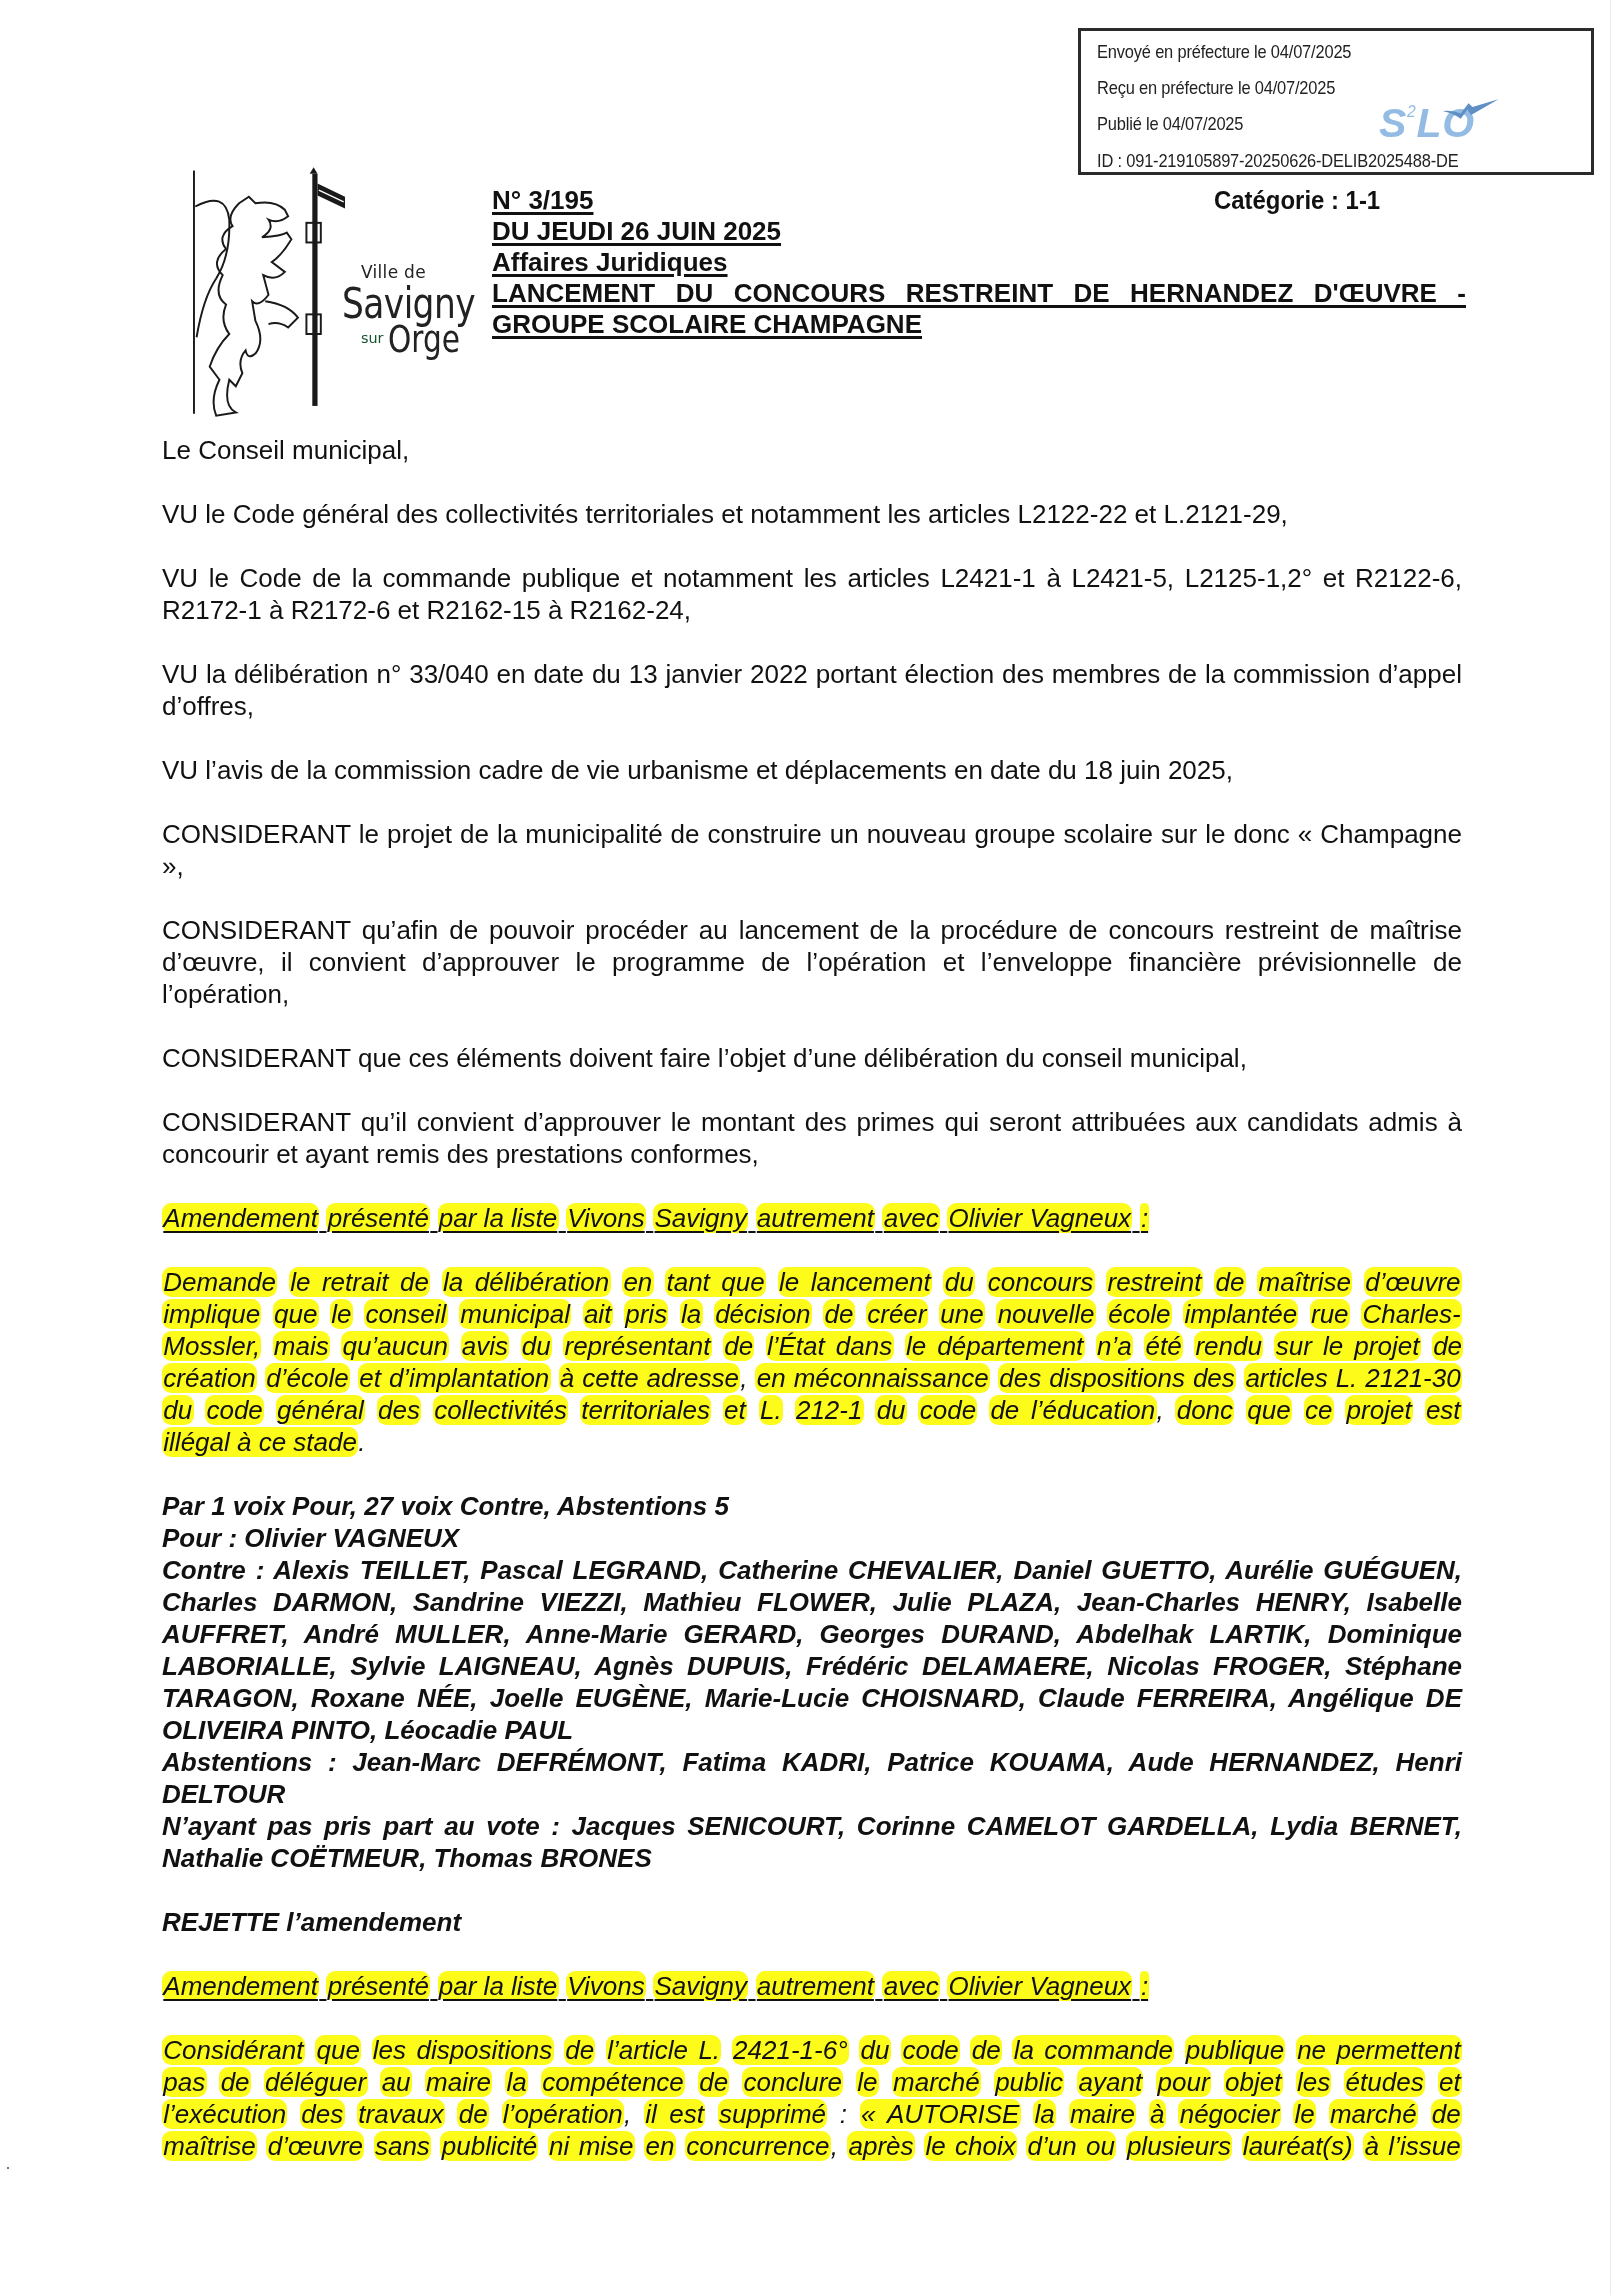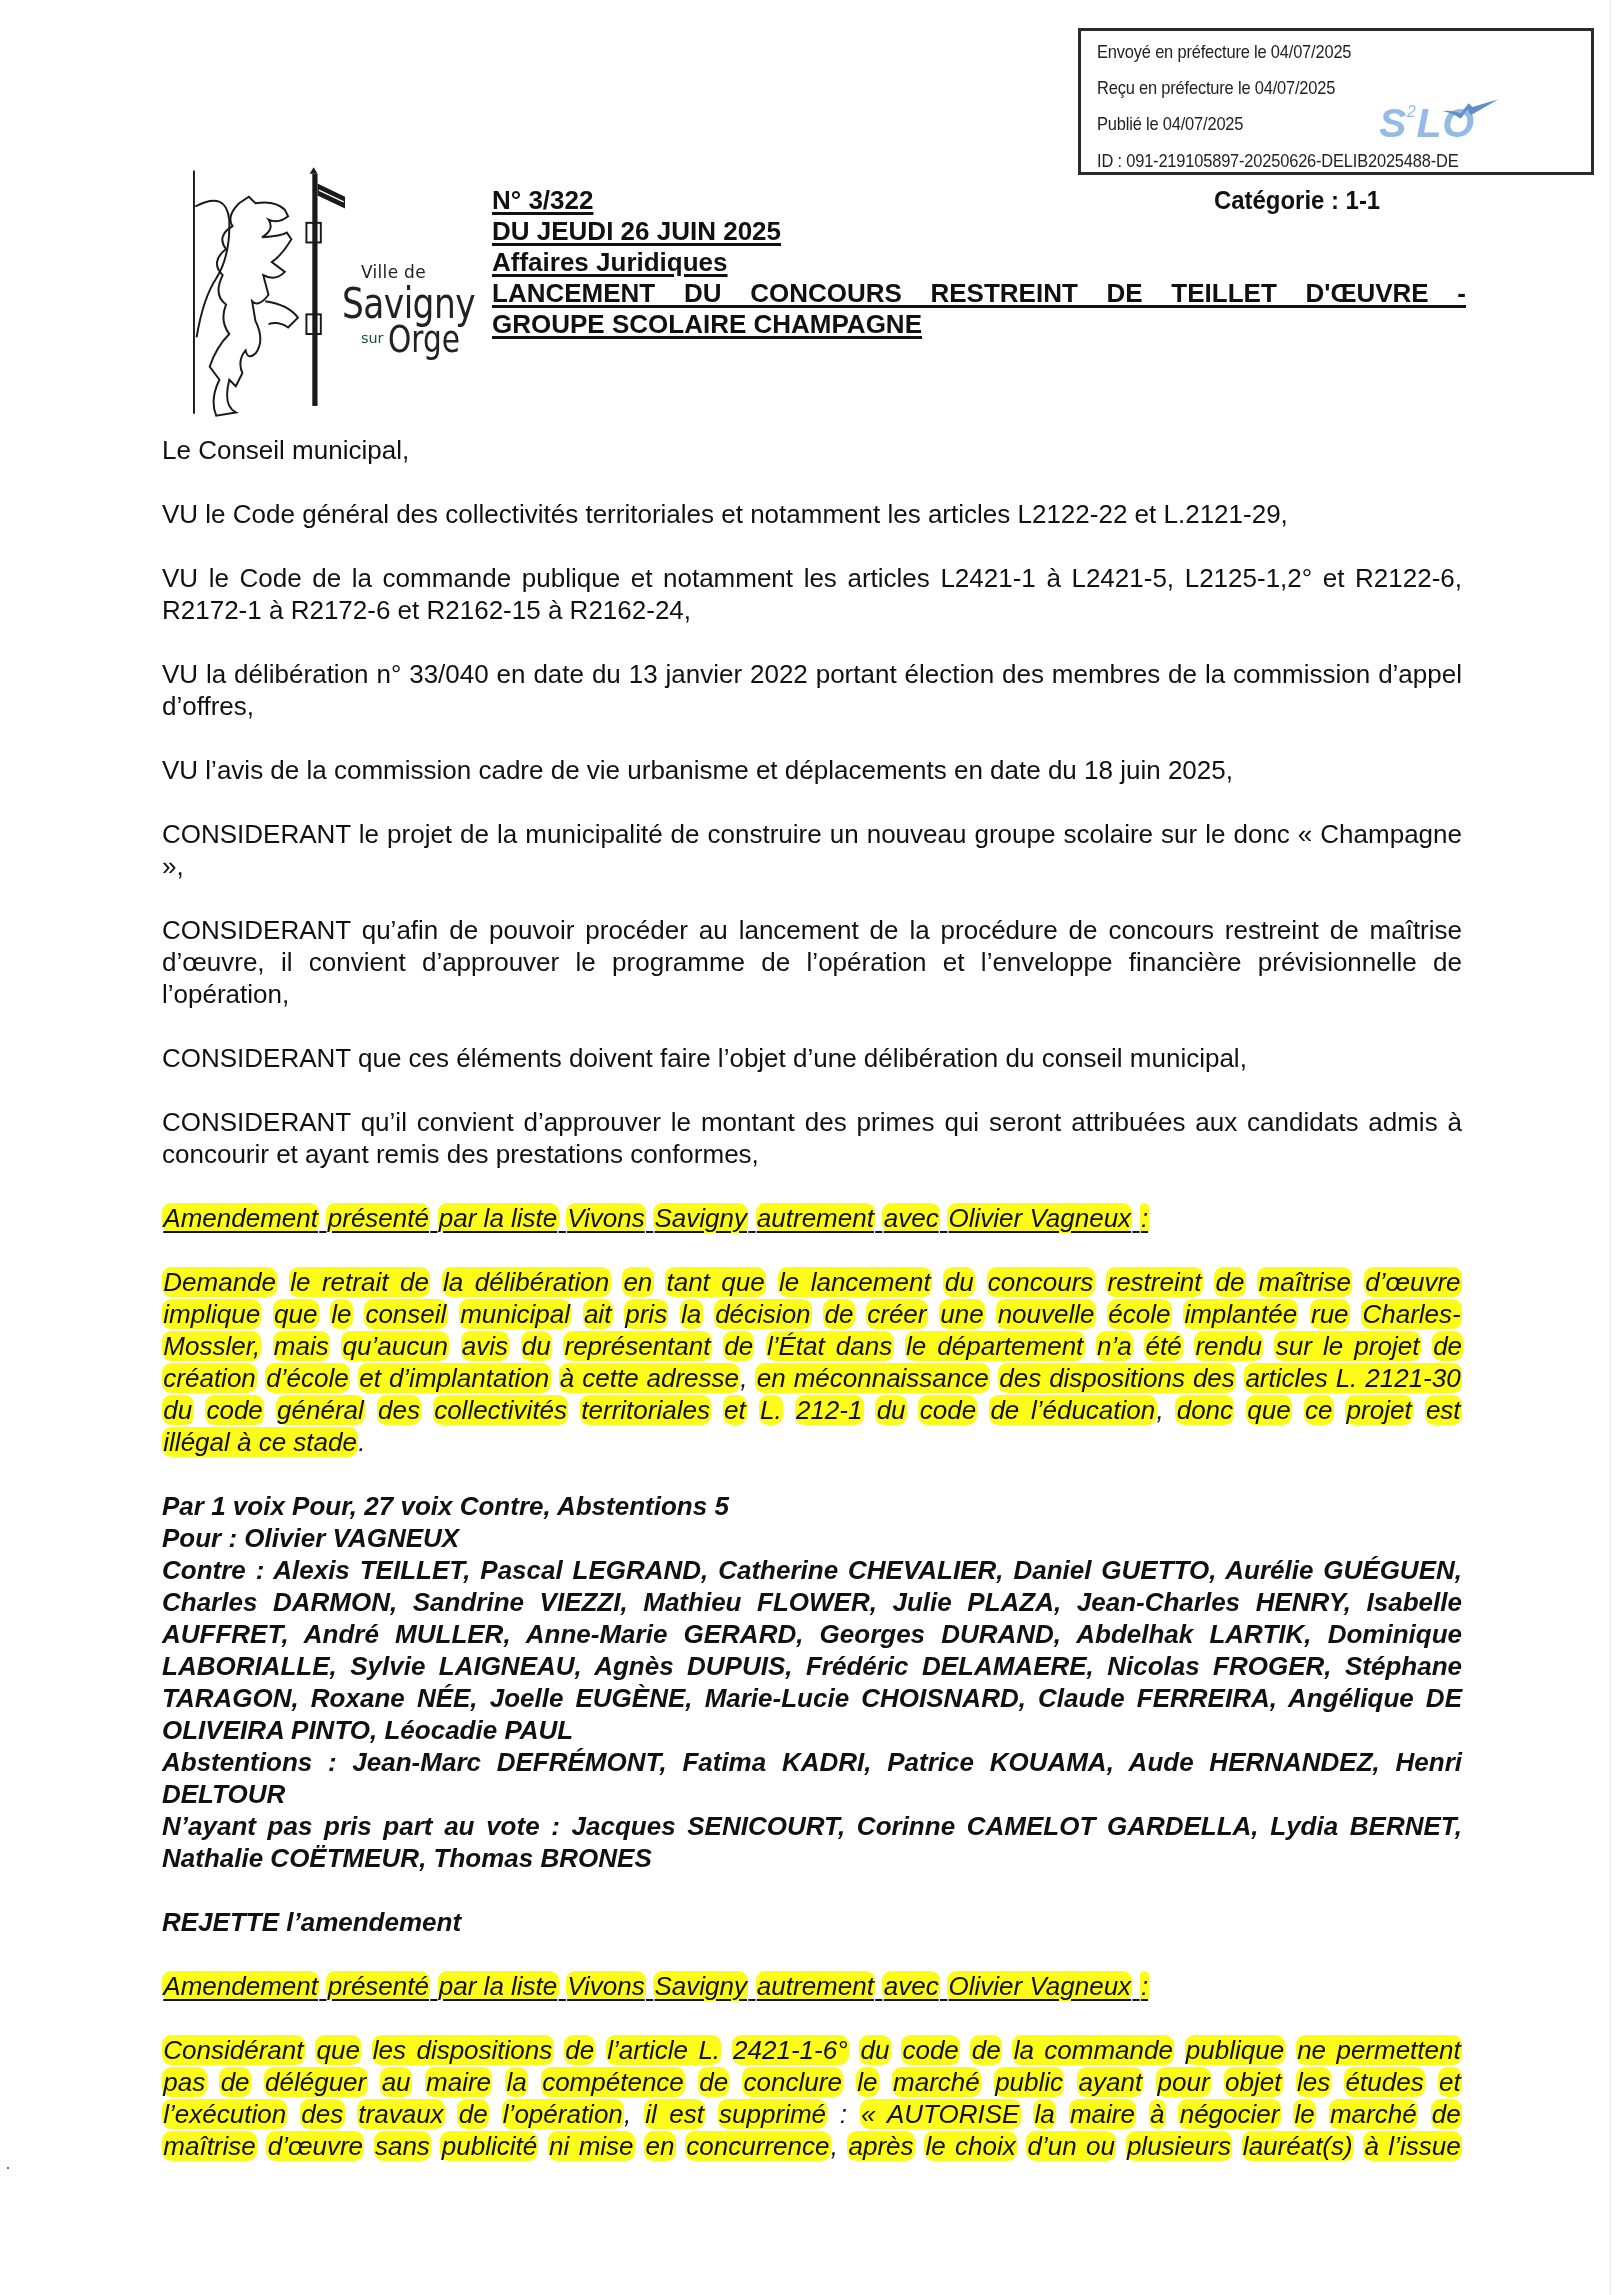--- a/index.html
+++ b/index.html
@@ -143,24 +143,24 @@
     <rect x="178" y="90" width="22" height="30" fill="none" stroke="#1a1a1a" stroke-width="3"></rect>
     <rect x="178" y="230" width="22" height="30" fill="none" stroke="#1a1a1a" stroke-width="3"></rect>
   </svg>
   <div class="logo-text-ville">Ville de</div>
   <div class="logo-text-savigny">Savigny</div>
   <div class="logo-text-sur">sur</div>
   <div class="logo-text-orge">Orge</div>
 </div>
 
 <div class="title-block">
-  <span class="title-line">N° 3/322</span>
+  <span class="title-line">N° 3/195</span>
   <span class="title-line">DU JEUDI 26 JUIN 2025</span>
   <span class="title-line">Affaires Juridiques</span>
-  <span class="title-line justify">LANCEMENT DU CONCOURS RESTREINT DE TEILLET D'ŒUVRE -</span>
+  <span class="title-line justify">LANCEMENT DU CONCOURS RESTREINT DE HERNANDEZ D'ŒUVRE -</span>
   <span class="title-line">GROUPE SCOLAIRE CHAMPAGNE</span>
 </div>
 
 <div class="body">
   <p class="p single">Le Conseil municipal,</p>
   <p class="p last-left">VU le Code général des collectivités territoriales et notamment les articles L2122-22 et L.2121-29,</p>
   <p class="p last-left">VU le Code de la commande publique et notamment les articles L2421-1 à L2421-5, L2125-1,2° et R2122-6, R2172-1 à R2172-6 et R2162-15 à R2162-24,</p>
   <p class="p last-left">VU la délibération n° 33/040 en date du 13 janvier 2022 portant élection des membres de la commission d’appel d’offres,</p>
   <p class="p last-left">VU l’avis de la commission cadre de vie urbanisme et déplacements en date du 18 juin 2025,</p>
   <p class="p last-left">CONSIDERANT le projet de la municipalité de construire un nouveau groupe scolaire sur le donc « Champagne »,</p>

